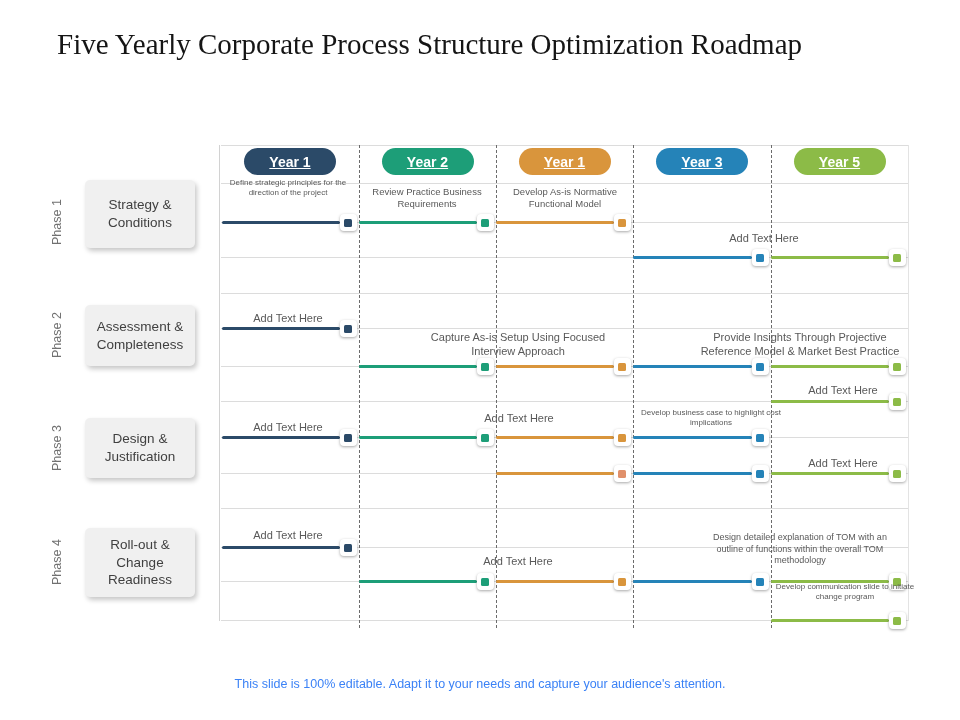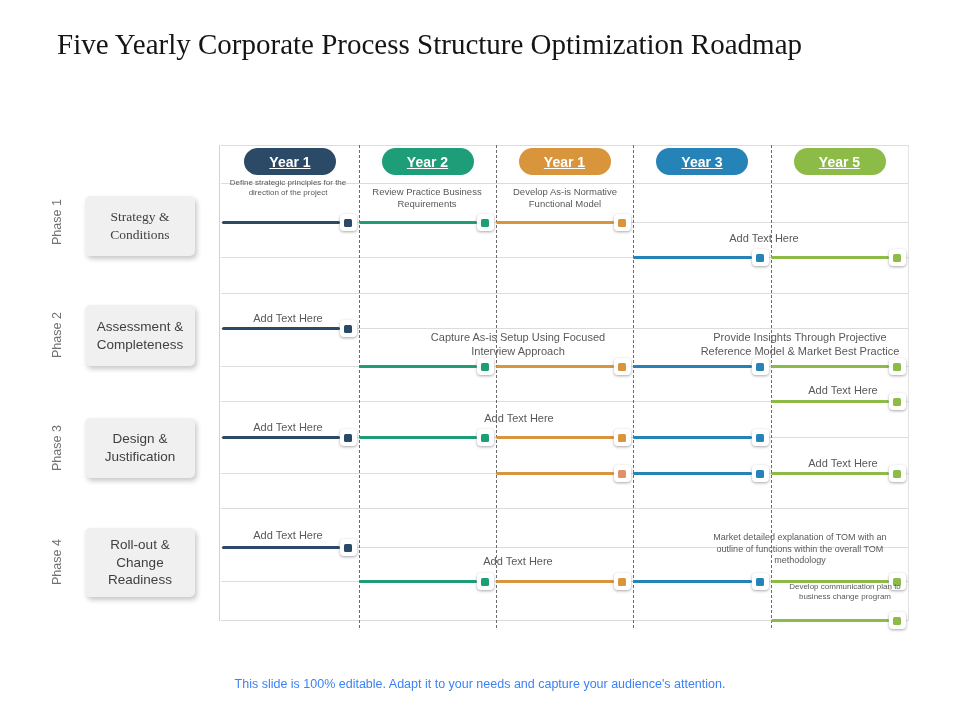--- a/index.html
+++ b/index.html
@@ -58,21 +58,21 @@
     <div class="vline-dashed" style="left: 359px; top: 145px; height: 483px;"></div>
     <div class="vline-dashed" style="left: 496px; top: 145px; height: 483px;"></div>
     <div class="vline-dashed" style="left: 633px; top: 145px; height: 483px;"></div>
     <div class="vline-dashed" style="left: 771px; top: 145px; height: 483px;"></div>
     <div class="year-pill" style="left: 244px; top: 148px; width: 92px; background: rgb(43, 74, 104);">Year 1</div>
     <div class="year-pill" style="left: 381.5px; top: 148px; width: 92px; background: rgb(29, 158, 120);">Year 2</div>
     <div class="year-pill" style="left: 518.5px; top: 148px; width: 92px; background: rgb(217, 149, 60);">Year 1</div>
     <div class="year-pill" style="left: 656px; top: 148px; width: 92px; background: rgb(37, 131, 184);">Year 3</div>
     <div class="year-pill" style="left: 793.5px; top: 148px; width: 92px; background: rgb(140, 187, 71);">Year 5</div>
     <div class="phase-tag" style="top: 192px; height: 60px;">Phase 1</div>
-    <div class="phase-box" style="top: 196px; height: 60px; font-family: Liberation Serif, serif;">Strategy &amp; Conditions</div>
+    <div class="phase-box" style="top: 180px; height: 68px;">Strategy &amp; Conditions</div>
     <div class="phase-tag" style="top: 305px; height: 61px;">Phase 2</div>
     <div class="phase-box" style="top: 305px; height: 61px;">Assessment &amp; Completeness</div>
     <div class="phase-tag" style="top: 418px; height: 60px;">Phase 3</div>
     <div class="phase-box" style="top: 418px; height: 60px;">Design &amp; Justification</div>
     <div class="phase-tag" style="top: 528px; height: 69px;">Phase 4</div>
     <div class="phase-box" style="top: 528px; height: 69px;">Roll-out &amp; Change Readiness</div>
     <div class="bar" style="left: 222px; top: 221px; width: 118px; background: rgb(43, 74, 104);"></div>
     <div class="marker" style="left: 339.5px; top: 214px;">
       <i style="background: rgb(43, 74, 104);"></i>
     </div>
@@ -171,18 +171,19 @@
     <div class="annotation" style="left: 288px; top: 178px; width: 118px; font-size: 8px;">Define strategic principles for the direction of the project</div>
     <div class="annotation" style="left: 427px; top: 186px; width: 112px; font-size: 9.5px;">Review Practice Business Requirements</div>
     <div class="annotation" style="left: 565px; top: 186px; width: 118px; font-size: 9.5px;">Develop As-is Normative Functional Model</div>
     <div class="annotation" style="left: 764px; top: 231px; width: 120px; font-size: 11px;">Add Text Here</div>
     <div class="annotation" style="left: 288px; top: 311px; width: 120px; font-size: 11px;">Add Text Here</div>
     <div class="annotation" style="left: 518px; top: 330px; width: 215px; font-size: 11px;">Capture As-is Setup Using Focused Interview Approach</div>
     <div class="annotation" style="left: 800px; top: 330px; width: 220px; font-size: 11px;">Provide Insights Through Projective Reference Model &amp; Market Best Practice</div>
     <div class="annotation" style="left: 843px; top: 383px; width: 120px; font-size: 11px;">Add Text Here</div>
     <div class="annotation" style="left: 288px; top: 420px; width: 120px; font-size: 11px;">Add Text Here</div>
     <div class="annotation" style="left: 519px; top: 411px; width: 120px; font-size: 11px;">Add Text Here</div>
+    <div class="annotation" style="left: 711px; top: 408px; width: 150px; font-size: 8px;">Develop business case to highlight cost implications</div>
     <div class="annotation" style="left: 843px; top: 456px; width: 120px; font-size: 11px;">Add Text Here</div>
     <div class="annotation" style="left: 288px; top: 528px; width: 120px; font-size: 11px;">Add Text Here</div>
     <div class="annotation" style="left: 518px; top: 554px; width: 120px; font-size: 11px;">Add Text Here</div>
-    <div class="annotation" style="left: 800px; top: 532px; width: 198px; font-size: 9px;">Market detailed explanation of TOM with an outline of functions within the overall TOM methodology</div>
-    <div class="annotation" style="left: 845px; top: 582px; width: 142px; font-size: 8px;">Develop communication plan to business change program</div>
+    <div class="annotation" style="left: 800px; top: 532px; width: 198px; font-size: 9px;">Design detailed explanation of TOM with an outline of functions within the overall TOM methodology</div>
+    <div class="annotation" style="left: 845px; top: 582px; width: 142px; font-size: 8px;">Develop communication slide to initiate change program</div>
   </div>
 
 </body></html>

